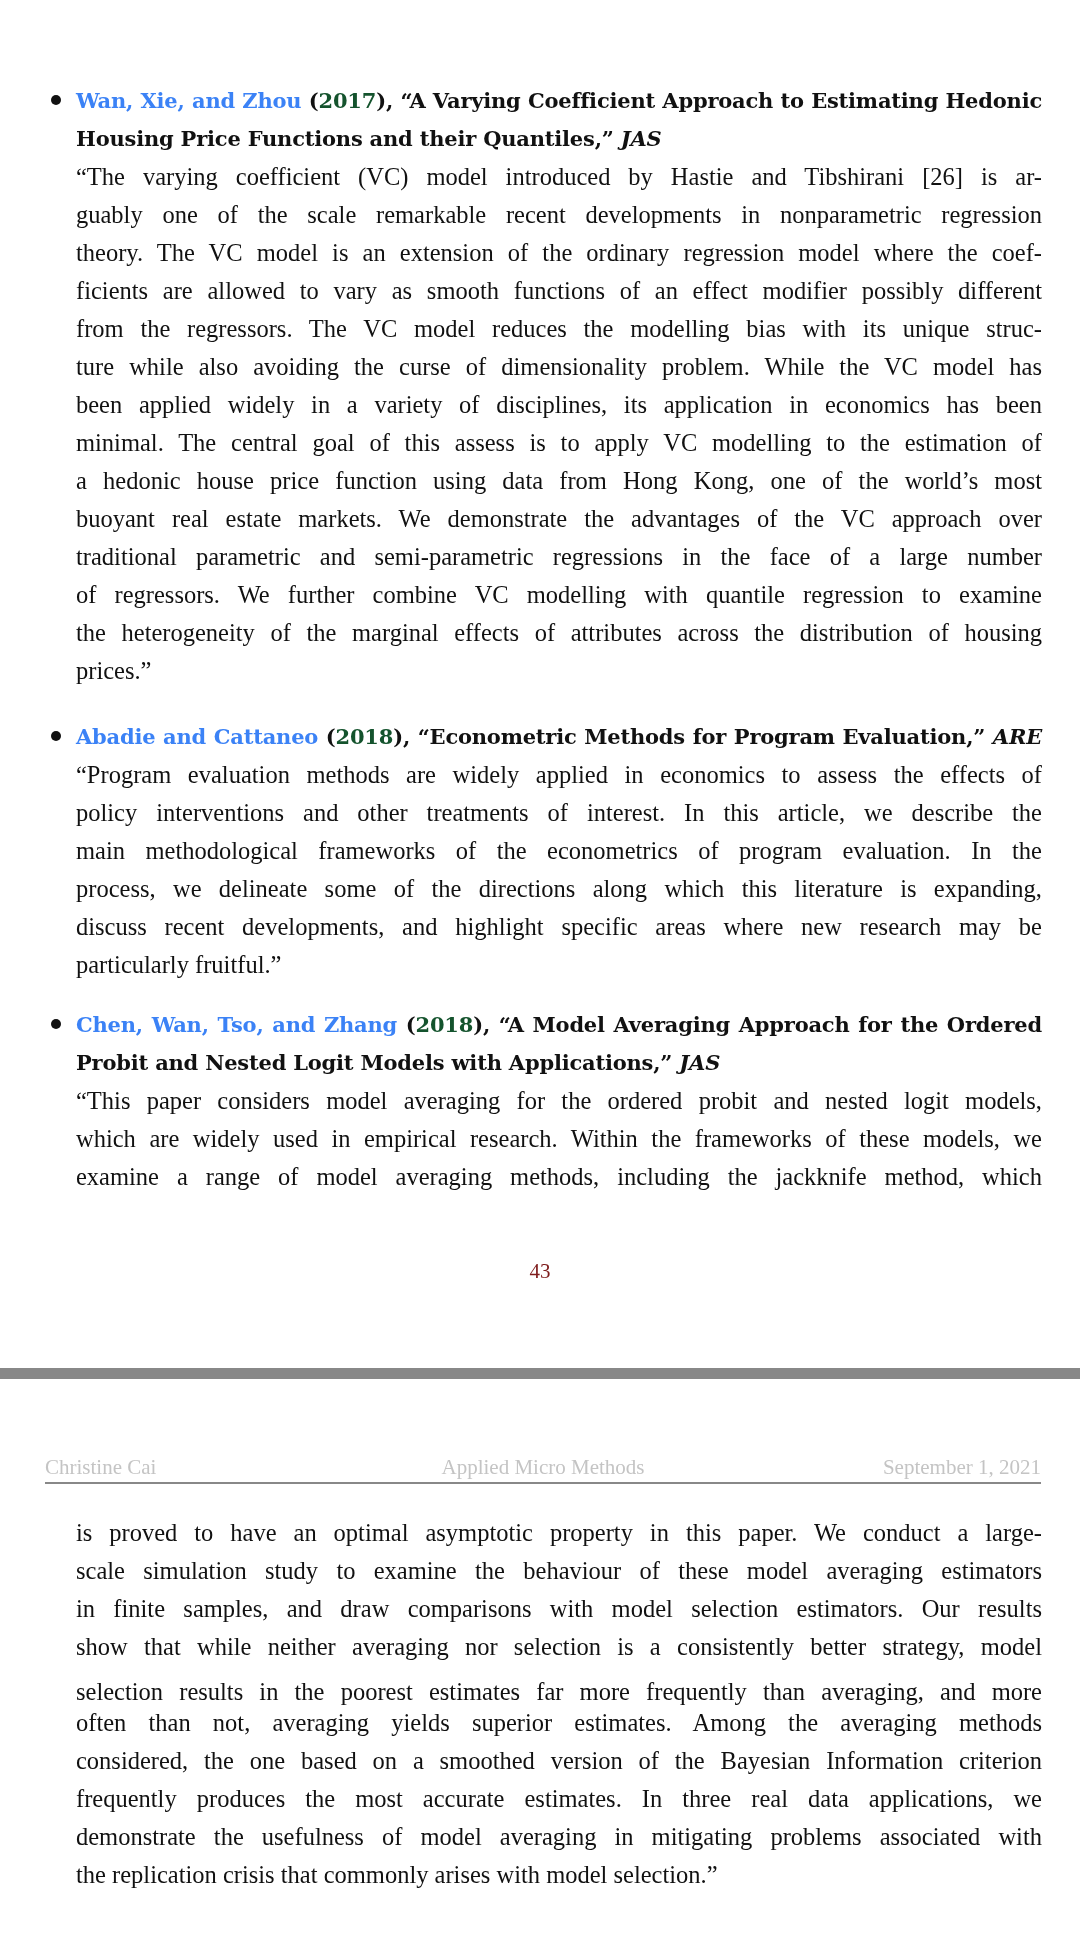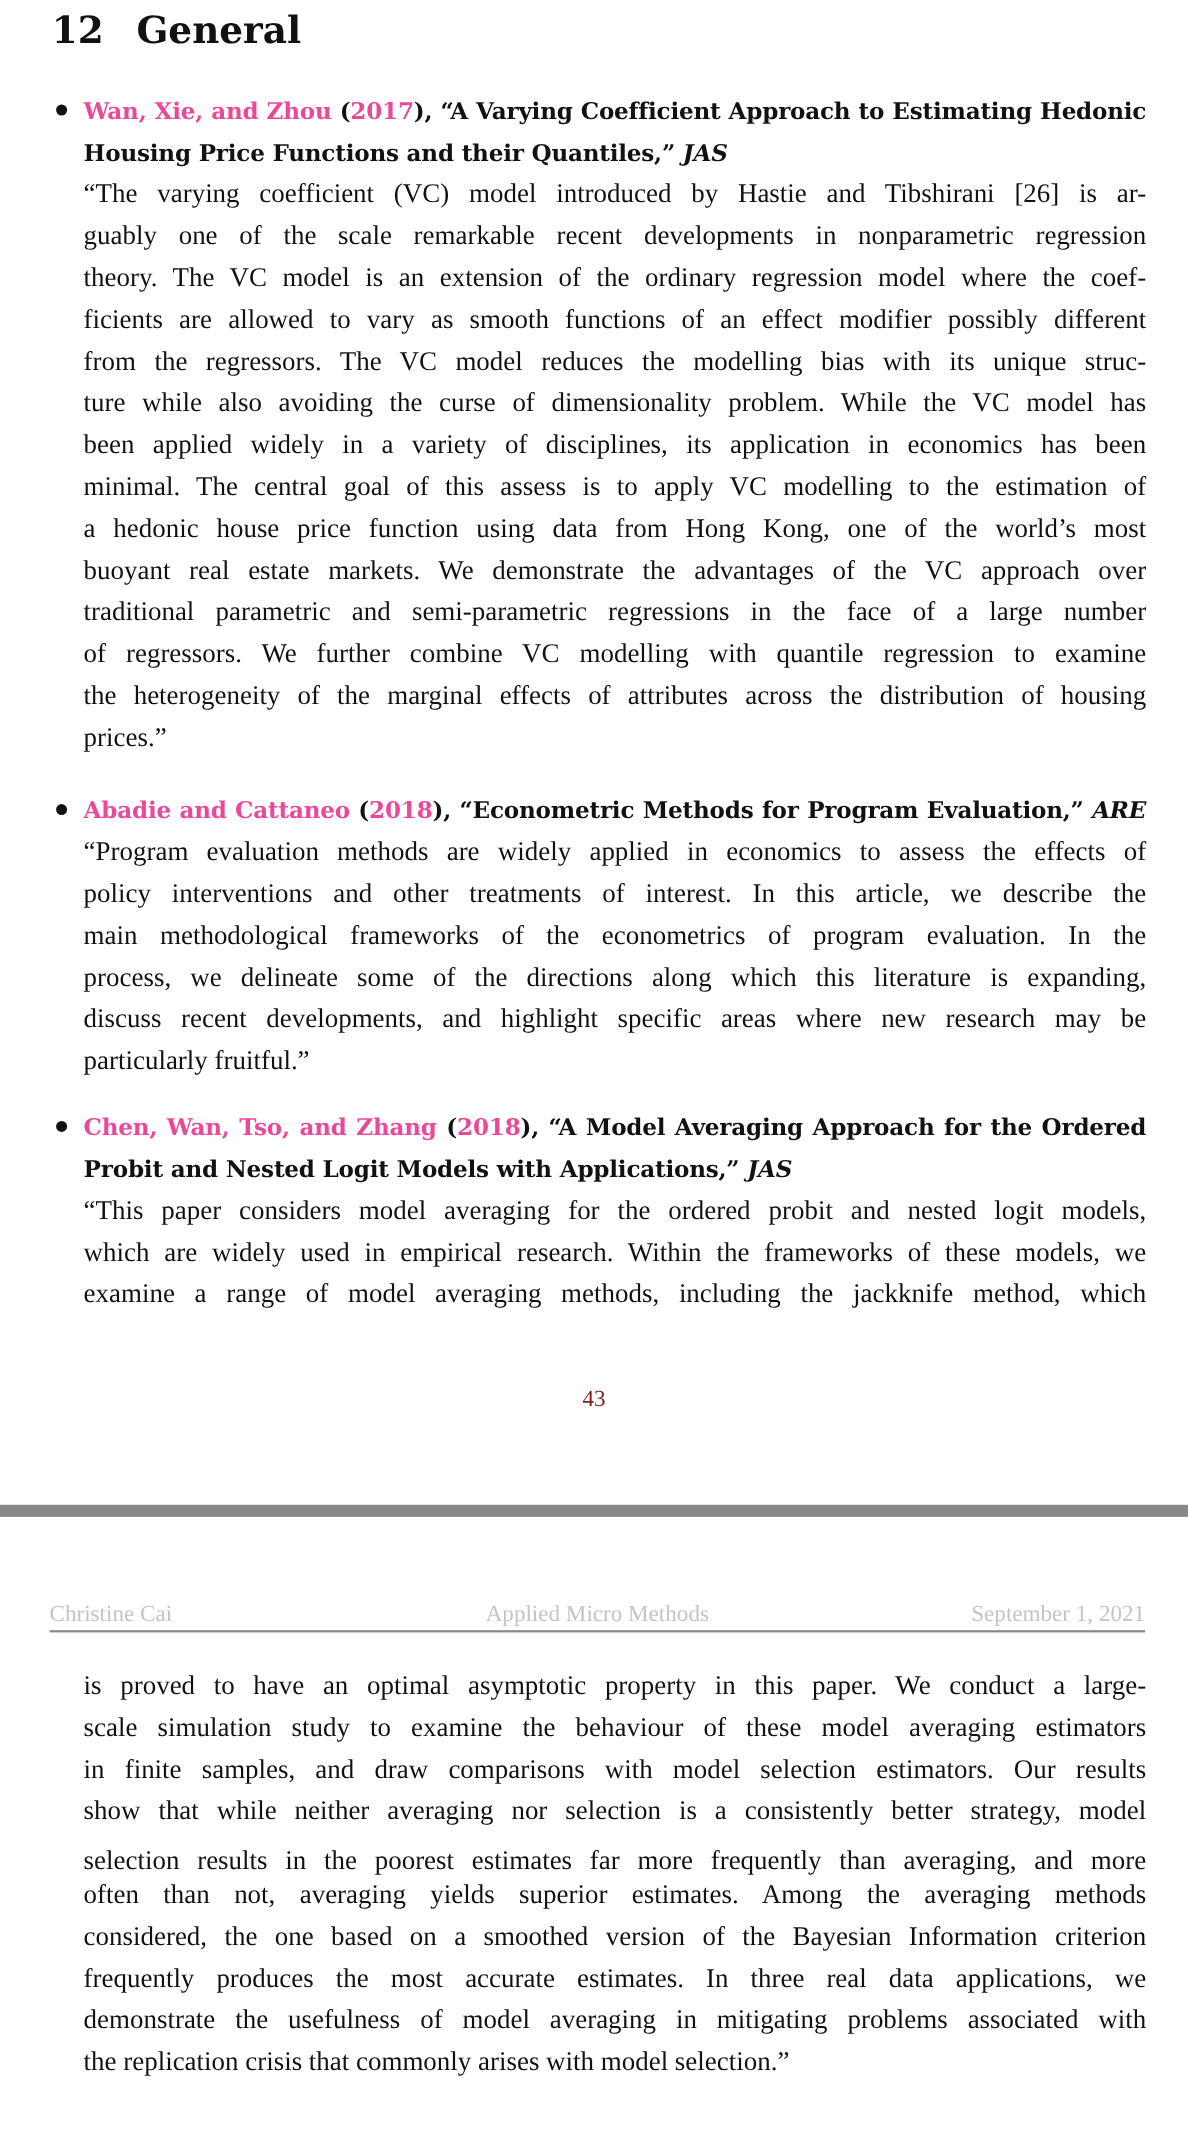--- a/index.html
+++ b/index.html
@@ -13,40 +13,39 @@
   .section-title .num { display: inline-block; width: 77px; }
   .entry { position: absolute; left: 0; width: 1080px; }
   .bullet { position: absolute; left: 51px; top: 13px; width: 10px; height: 10px;
             border-radius: 50%; background: #111; }
   .line { position: absolute; left: 76px; width: 966px; height: 38px;
           font-family: "Liberation Serif", serif; font-size: 24.5px; line-height: 38px;
           white-space: nowrap; text-align: justify; text-align-last: justify; }
   .line.last { text-align-last: left; }
   .line.head { font-family: "DejaVu Serif", serif; font-weight: bold; font-size: 21px;
                letter-spacing: -0.2px; }
-  .author { color: #ec4899; }
-  .year { color: #ec4899; }
+  .author { color: #3b82f6; }
+  .year { color: #14532d; }
   .journal { font-style: italic; margin-top: 24px; }
   .page-number { position: absolute; left: 0; width: 1080px; top: 1257px; text-align: center;
                  font-family: "Liberation Serif", serif; font-size: 21px; line-height: 28px; color: #7f1d1d; }
   .divider { position: absolute; left: 0; top: 1368px; width: 1080px; height: 11px; background: #888888; }
   .running-header { position: absolute; left: 45px; top: 1452px; width: 996px; height: 30px;
                     font-family: "Liberation Serif", serif; font-size: 21px; line-height: 30px;
                     color: #c4c4c4; }
   .running-header span { position: absolute; top: 0; }
   .rh-left { left: 0; }
   .rh-center { left: 0; width: 996px; text-align: center; }
   .rh-right { right: 0; }
   .header-rule { position: absolute; left: 45px; top: 1482px; width: 996px; height: 2px; background: #888888; }
 </style>
 </head>
 <body>
 
 <div class="page" id="page1">
-  <h2 class="section-title"><span class="num">12</span><span>General</span></h2>
 
   <div class="entry" style="top:82px">
     <span class="bullet"></span>
     <div class="line head" style="top:0"><span class="author">Wan, Xie, and Zhou</span> (<span class="year">2017</span>)<span>, “A Varying Coefficient Approach to Estimating Hedonic</span></div>
     <div class="line head last" style="top:38px"><span>Housing Price Functions and their Quantiles,” </span><span class="journal">JAS</span></div>
     <div>
       <div class="line" style="top:76px">“The varying coefficient (VC) model introduced by Hastie and Tibshirani [26] is ar-</div>
       <div class="line" style="top:114px">guably one of the scale remarkable recent developments in nonparametric regression</div>
       <div class="line" style="top:152px">theory. The VC model is an extension of the ordinary regression model where the coef-</div>
       <div class="line" style="top:190px">ficients are allowed to vary as smooth functions of an effect modifier possibly different</div>

